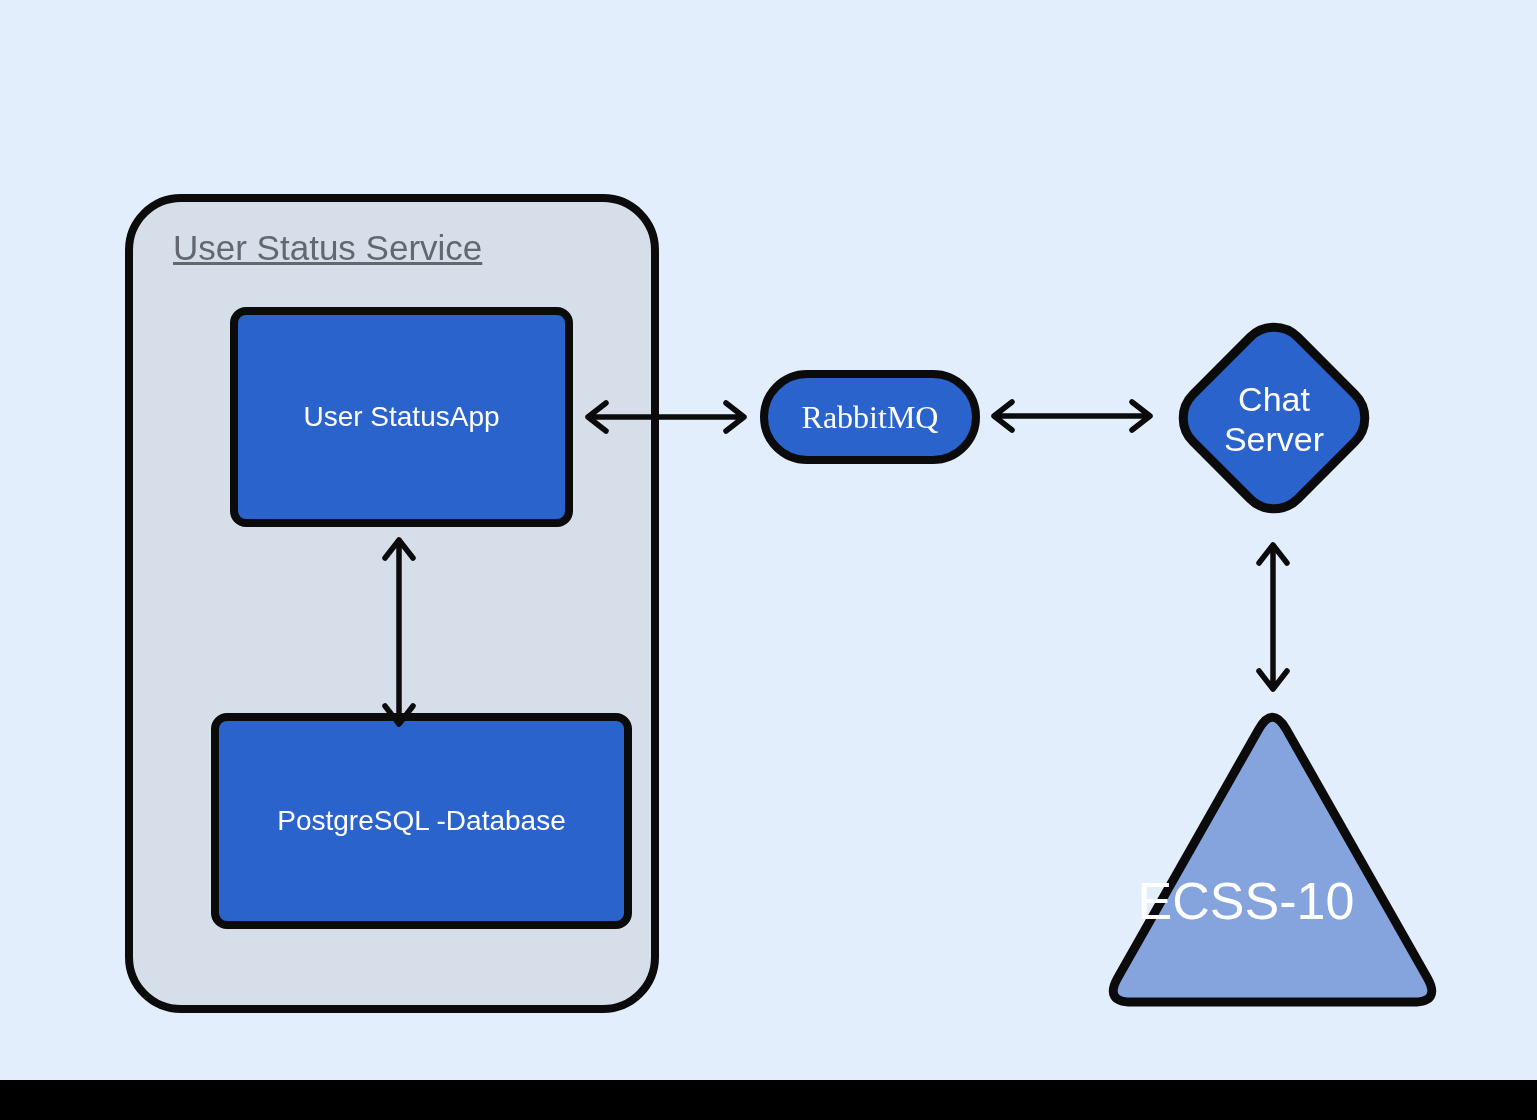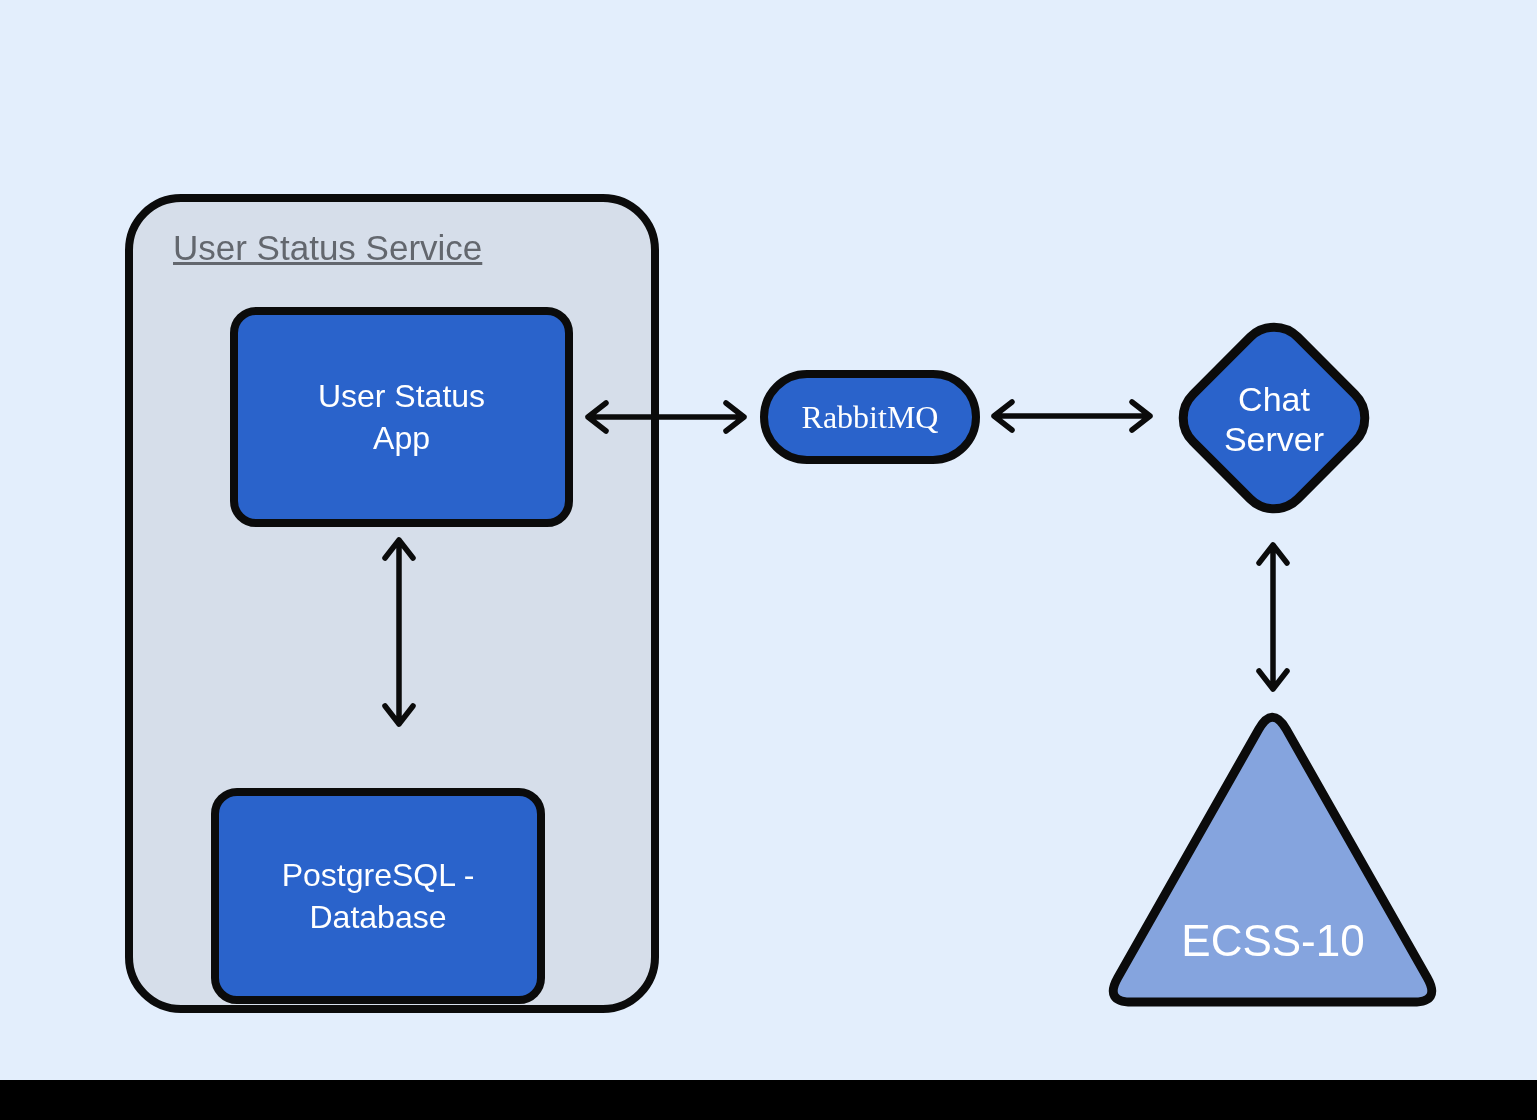--- a/index.html
+++ b/index.html
@@ -51,40 +51,40 @@
     left: 40px;
     top: 26px;
     font-size: 35px;
     color: var(--container-label-color);
     text-decoration: underline;
   }
   .blue-box {
     position: absolute;
     background: var(--node-fill);
     border: 8px solid var(--outline);
-    border-radius: 26px;
+    border-radius: 16px;
     color: var(--text-on-blue);
     display: flex;
-    flex-direction: column;
+    flex-direction: row;
     align-items: center;
     justify-content: center;
     text-align: center;
-    font-size: 32px;
+    font-size: 28px;
     line-height: 42px;
   }
   .node-app {
     left: 230px;
     top: 307px;
     width: 343px;
     height: 220px;
   }
   .node-db {
     left: 211px;
-    top: 788px;
-    width: 334px;
+    top: 713px;
+    width: 421px;
     height: 216px;
   }
   .pill {
     position: absolute;
     left: 760px;
     top: 370px;
     width: 220px;
     height: 94px;
     background: var(--node-fill);
     border: 8px solid var(--outline);
@@ -127,26 +127,25 @@
     font-size: 34px;
     line-height: 40px;
   }
   .triangle-svg {
     position: absolute;
     left: 1093px;
     top: 695px;
   }
   .triangle-label {
     position: absolute;
-    left: 1273px;
+    left: 1246px;
     top: 901px;
     transform: translate(-50%, -50%);
     color: var(--text-on-blue);
-    font-size: 44px;
-    margin-top: 40px;
+    font-size: 52px;
   }
   .arrow {
     position: absolute;
   }
   .arrow path {
     fill: none;
     stroke: var(--outline);
     stroke-width: 5.5px;
     stroke-linecap: round;
     stroke-linejoin: round;

